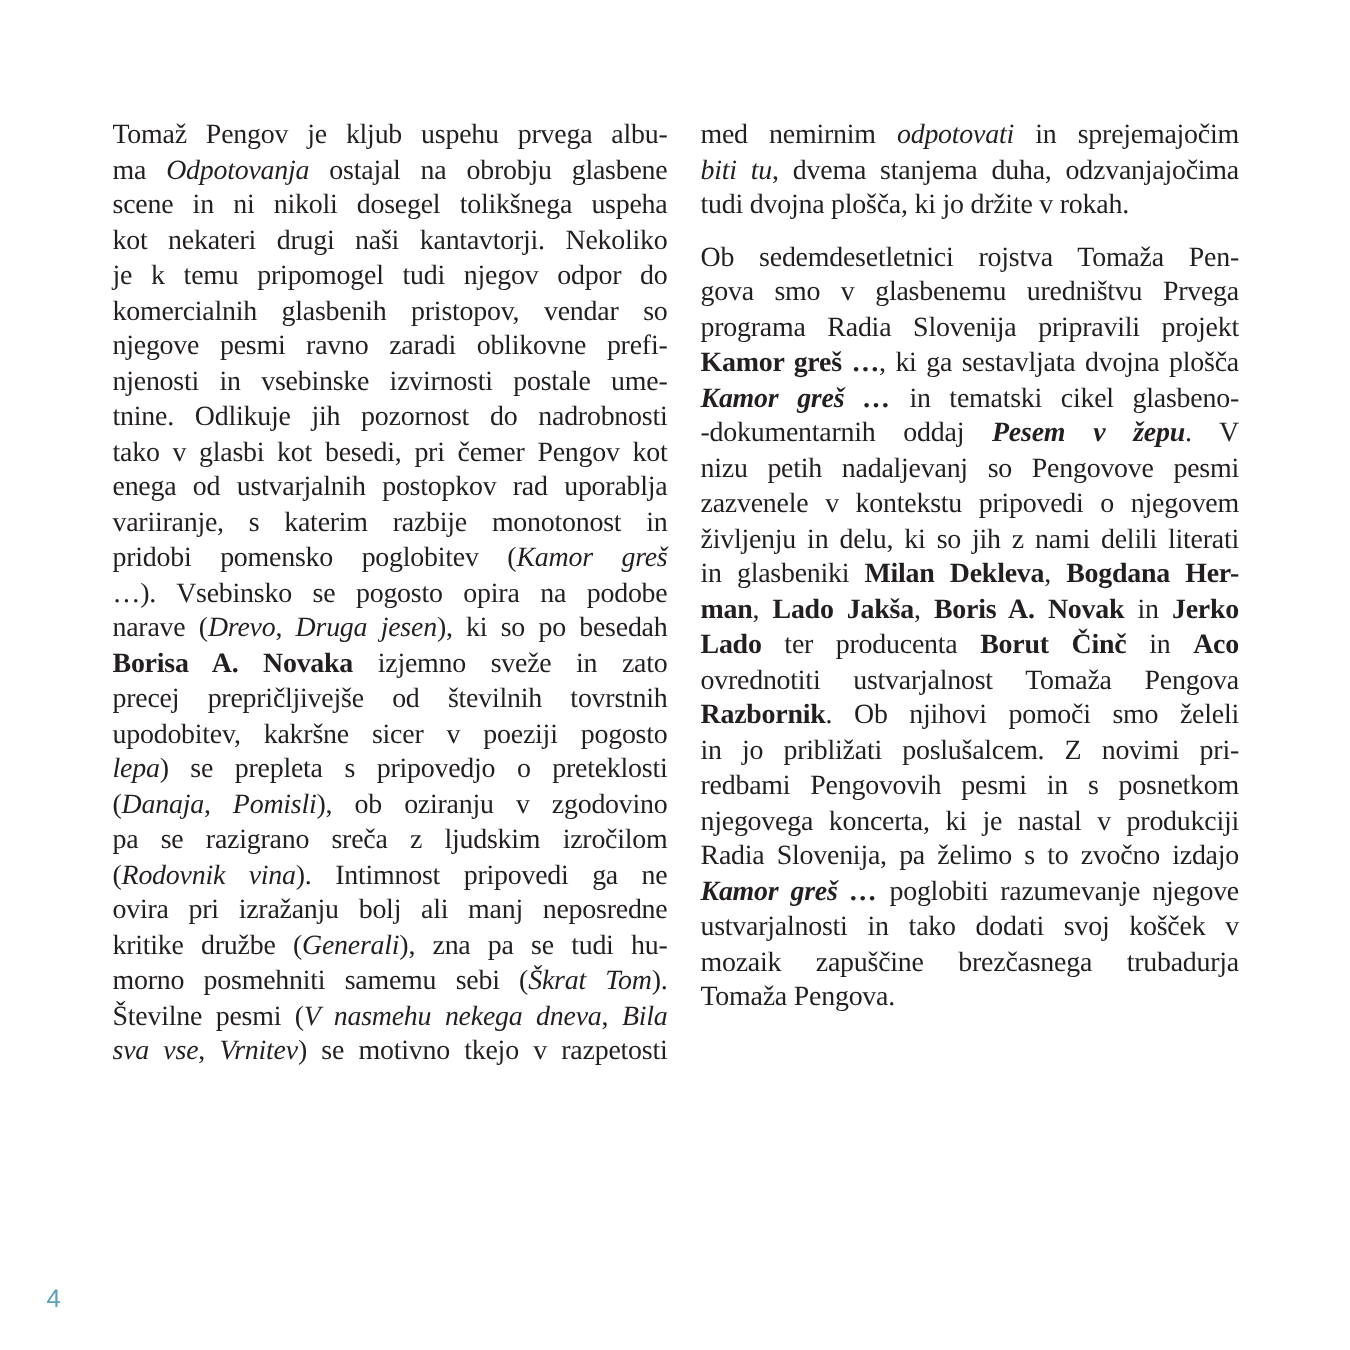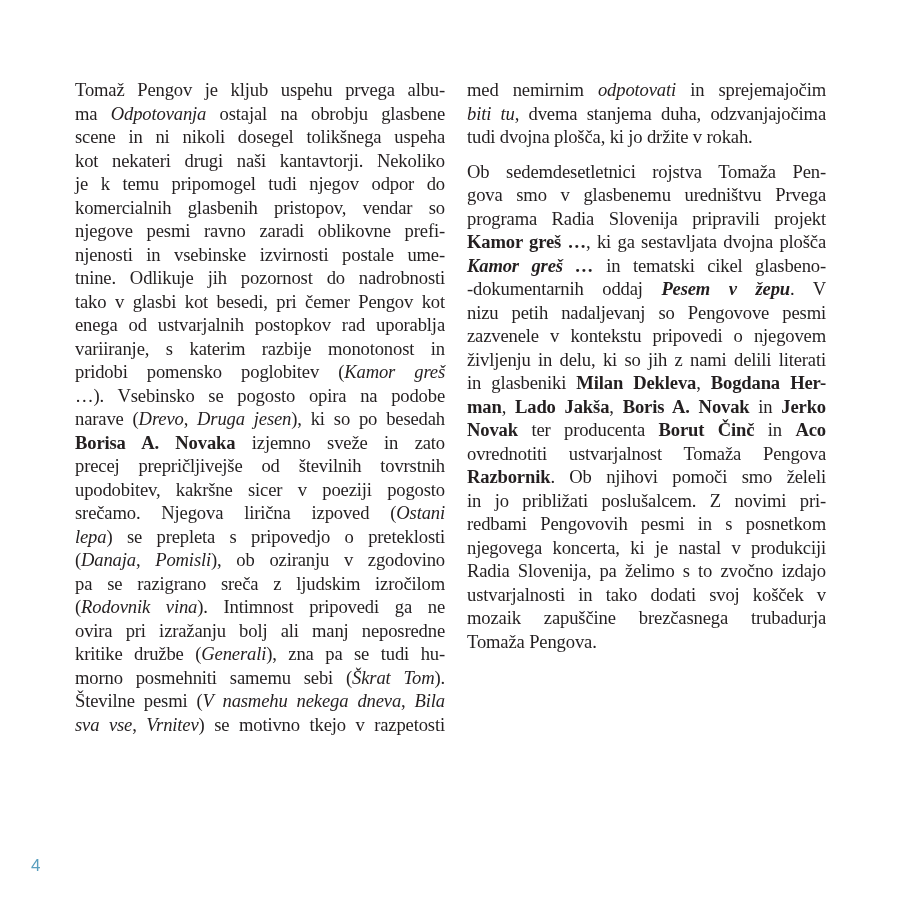--- a/index.html
+++ b/index.html
@@ -83,21 +83,20 @@
         <span class="line"><span>tnine. Odlikuje jih pozornost do nadrobnosti</span></span>
         <span class="line"><span>tako v glasbi kot besedi, pri čemer Pengov kot</span></span>
         <span class="line"><span>enega od ustvarjalnih postopkov rad uporablja</span></span>
         <span class="line"><span>variiranje, s katerim razbije monotonost in</span></span>
         <span class="line"><span>pridobi pomensko poglobitev (</span><span class="seg-i">Kamor greš</span></span>
         <span class="line"><span>…). Vsebinsko se pogosto opira na podobe</span></span>
         <span class="line"><span>narave (</span><span class="seg-i">Drevo</span><span>, </span><span class="seg-i">Druga jesen</span><span>), ki so po besedah</span></span>
         <span class="line"><span class="seg-b">Borisa A. Novaka</span><span> izjemno sveže in zato</span></span>
         <span class="line"><span>precej prepričljivejše od številnih tovrstnih</span></span>
         <span class="line"><span>upodobitev, kakršne sicer v poeziji pogosto</span></span>
-        <span class="line"><span>srečamo. Njegova lirična izpoved (</span><span class="seg-i">Ostani</span></span>
         <span class="line"><span class="seg-i">lepa</span><span>) se prepleta s pripovedjo o preteklosti</span></span>
         <span class="line"><span>(</span><span class="seg-i">Danaja</span><span>, </span><span class="seg-i">Pomisli</span><span>), ob oziranju v zgodovino</span></span>
         <span class="line"><span>pa se razigrano sreča z ljudskim izročilom</span></span>
         <span class="line"><span>(</span><span class="seg-i">Rodovnik vina</span><span>). Intimnost pripovedi ga ne</span></span>
         <span class="line"><span>ovira pri izražanju bolj ali manj neposredne</span></span>
         <span class="line"><span>kritike družbe (</span><span class="seg-i">Generali</span><span>), zna pa se tudi hu-</span></span>
         <span class="line"><span>morno posmehniti samemu sebi (</span><span class="seg-i">Škrat Tom</span><span>).</span></span>
         <span class="line"><span>Številne pesmi (</span><span class="seg-i">V nasmehu nekega dneva</span><span>, </span><span class="seg-i">Bila</span></span>
         <span class="line"><span class="seg-i">sva vse</span><span>, </span><span class="seg-i">Vrnitev</span><span>) se motivno tkejo v razpetosti</span></span>
       </div>
@@ -113,26 +112,27 @@
         <span class="line"><span>gova smo v glasbenemu uredništvu Prvega</span></span>
         <span class="line"><span>programa Radia Slovenija pripravili projekt</span></span>
         <span class="line"><span class="seg-b">Kamor greš …</span><span>, ki ga sestavljata dvojna plošča</span></span>
         <span class="line"><span class="seg-bi">Kamor greš …</span><span> in tematski cikel glasbeno-</span></span>
         <span class="line"><span>-dokumentarnih oddaj </span><span class="seg-bi">Pesem v žepu</span><span>. V</span></span>
         <span class="line"><span>nizu petih nadaljevanj so Pengovove pesmi</span></span>
         <span class="line"><span>zazvenele v kontekstu pripovedi o njegovem</span></span>
         <span class="line"><span>življenju in delu, ki so jih z nami delili literati</span></span>
         <span class="line"><span>in glasbeniki </span><span class="seg-b">Milan Dekleva</span><span>, </span><span class="seg-b">Bogdana Her-</span></span>
         <span class="line"><span class="seg-b">man</span><span>, </span><span class="seg-b">Lado Jakša</span><span>, </span><span class="seg-b">Boris A. Novak</span><span> in </span><span class="seg-b">Jerko</span></span>
-        <span class="line"><span class="seg-b">Novak</span><span> ter producenta </span><span class="seg-b">Borut Činč</span><span> in </span><span class="seg-b">Aco</span></span>
+        <span class="line"><span class="seg-b">Lado</span><span> ter producenta </span><span class="seg-b">Borut Činč</span><span> in </span><span class="seg-b">Aco</span></span>
         <span class="line"><span>ovrednotiti ustvarjalnost Tomaža Pengova</span></span>
         <span class="line"><span class="seg-b">Razbornik</span><span>. Ob njihovi pomoči smo želeli</span></span>
         <span class="line"><span>in jo približati poslušalcem. Z novimi pri-</span></span>
         <span class="line"><span>redbami Pengovovih pesmi in s posnetkom</span></span>
         <span class="line"><span>njegovega koncerta, ki je nastal v produkciji</span></span>
         <span class="line"><span>Radia Slovenija, pa želimo s to zvočno izdajo</span></span>
+        <span class="line"><span class="seg-bi">Kamor greš …</span><span> poglobiti razumevanje njegove</span></span>
         <span class="line"><span>ustvarjalnosti in tako dodati svoj košček v</span></span>
         <span class="line"><span>mozaik zapuščine brezčasnega trubadurja</span></span>
         <span class="line last"><span>Tomaža Pengova.</span></span>
       </div>
     </div>
   <div class="page-number">4</div>
 </div>
 
 </body></html>

